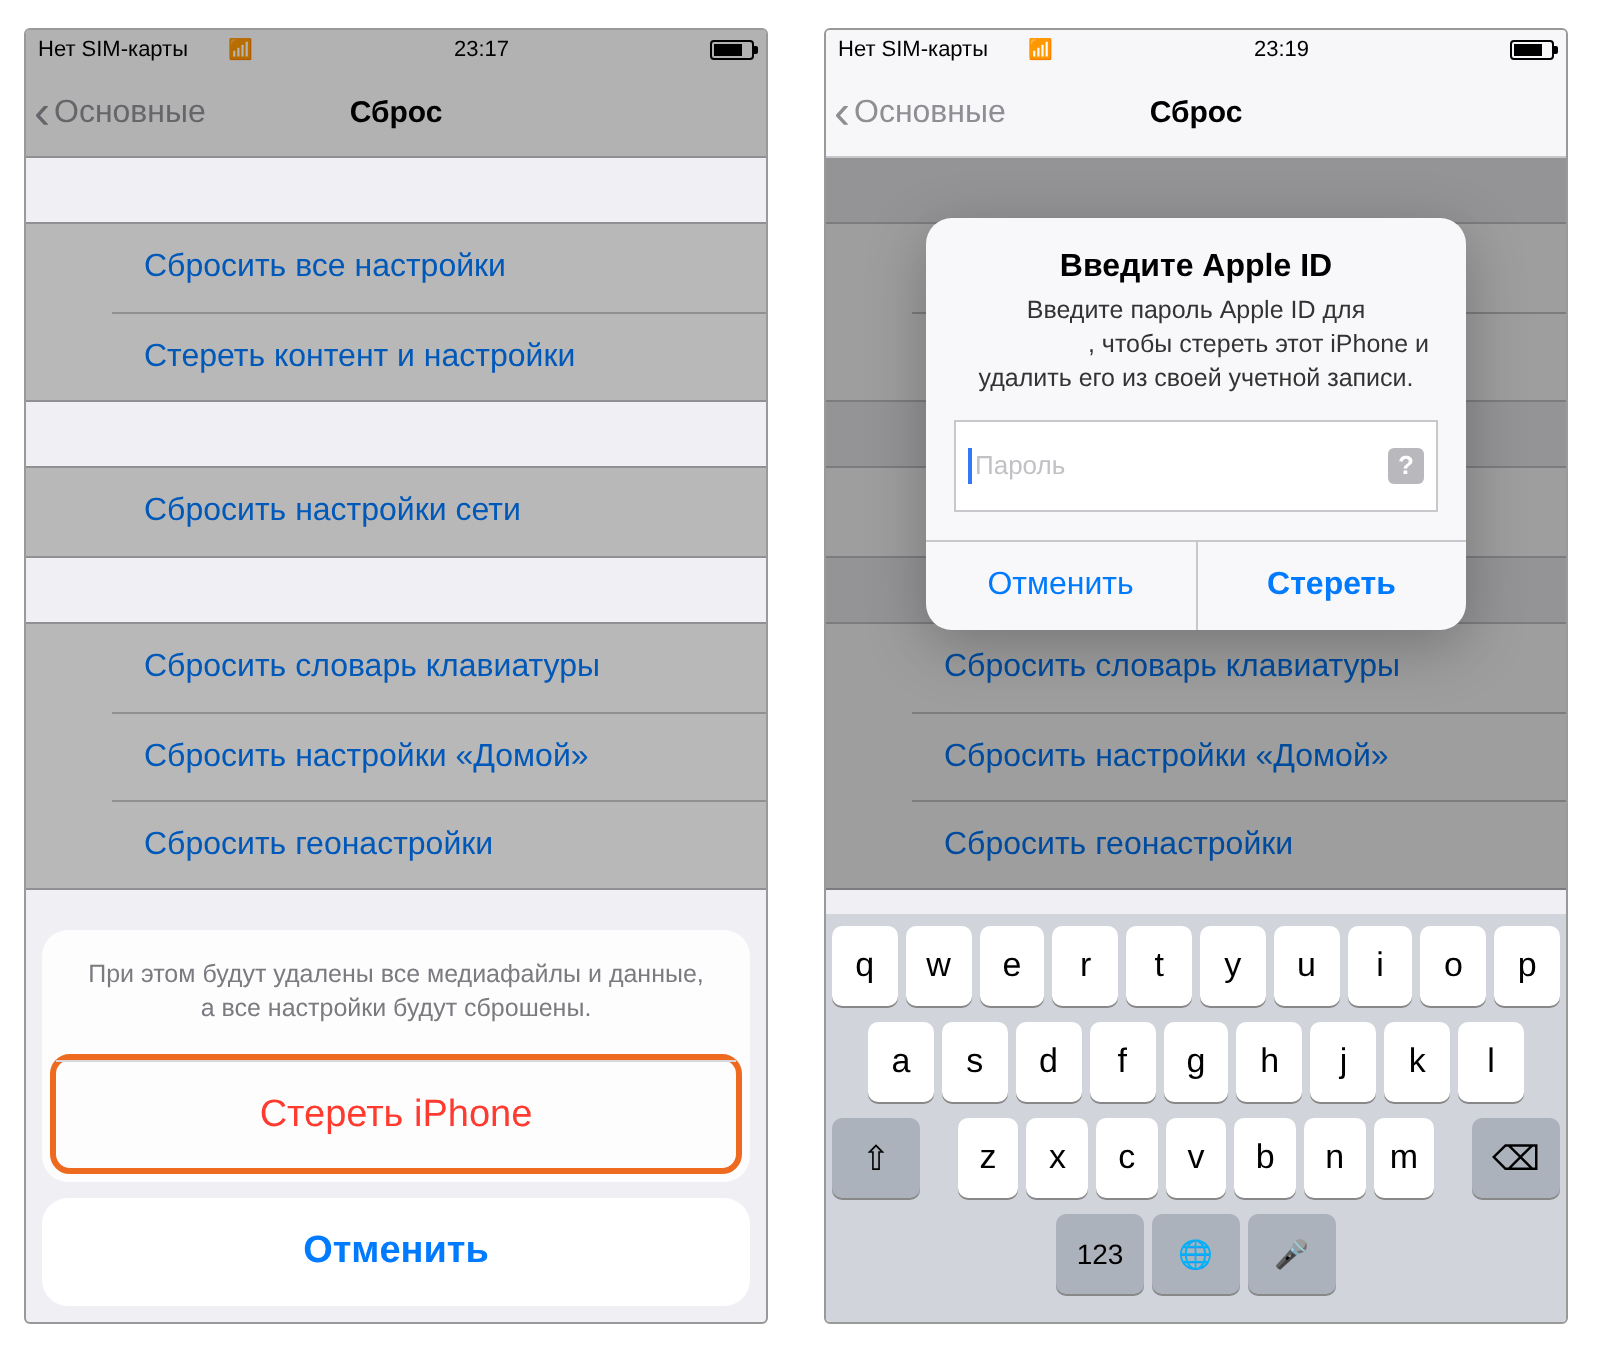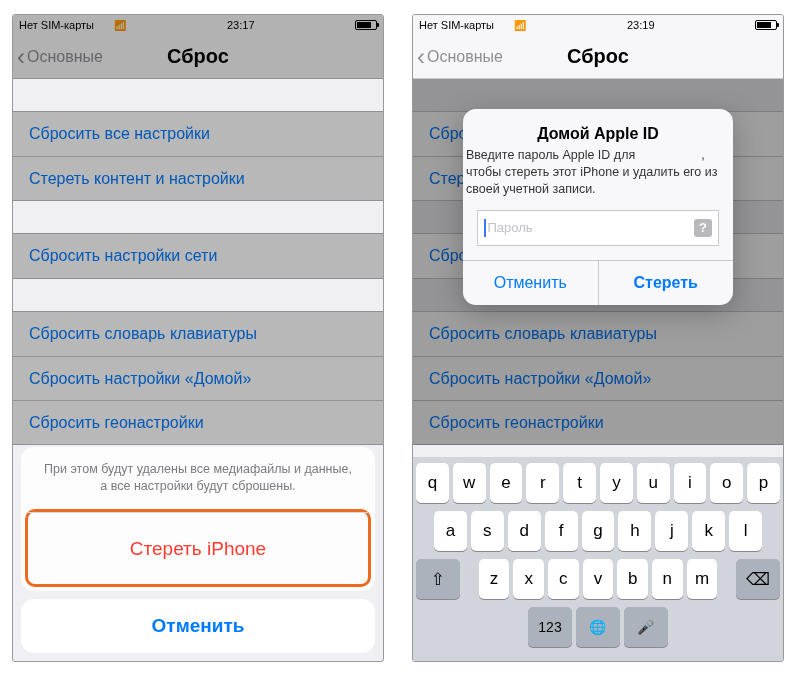--- a/index.html
+++ b/index.html
@@ -9,43 +9,43 @@
   .statusbar { height: 20px; background: #f7f7f9; display: flex; align-items: center; justify-content: space-between; padding: 0 6px; font-size: 11px; }
   .statusbar .left, .statusbar .right { display: flex; align-items: center; gap: 20px; justify-content: center; }
   .battery { width: 22px; height: 10px; border: 1px solid #000; border-radius: 2px; position: relative; }
   .battery::after { content: ""; position: absolute; right: -3px; top: 2px; width: 2px; height: 4px; background: #000; border-radius: 0 1px 1px 0; }
   .battery .fill { position: absolute; left: 1px; top: 1px; bottom: 1px; width: 70%; background: #000; }
   .wifi::before { content: "\1F4F6"; font-size: 10px; }
 
   .navbar { height: 44px; background: #f7f7f9; border-bottom: 1px solid #c8c8cc; display: flex; align-items: center; position: relative; }
   .navbar .back { display: flex; align-items: center; color: #8e8e93; font-size: 16px; padding-left: 4px; }
   .navbar .chev { font-size: 24px; line-height: 1; margin-right: 2px; }
-  .navbar .title { position: absolute; left: 0; right: 0; text-align: center; font-weight: 600; font-size: 20px; }
+  .navbar .title { position: absolute; left: 0; right: 0; text-align: center; font-weight: 600; font-size: 15px; }
 
   .list { }
-  .group { margin-top: 32px; border-top: 1px solid #c8c8cc; border-bottom: 1px solid #c8c8cc; background: #fff; }
+  .group { margin-top: 32px; border-top: 1px solid #c8c8cc; border-bottom: 1px solid #c8c8cc; background: #fff; padding-left: 43px; }
   .row { height: 44px; display: flex; align-items: center; padding: 0 16px; color: #007aff; font-size: 16px; background: #fff; }
   .row + .row { border-top: 1px solid #c8c8cc; }
 
   .dim { position: absolute; inset: 0; background: rgba(0,0,0,.38); }
 
   
   .sheet { position: absolute; left: 8px; right: 8px; bottom: 8px; }
   .sheet-box { background: #fdfdfe; border-radius: 13px; overflow: hidden; margin-bottom: 8px; }
   .sheet-msg { padding: 14px 18px 16px; text-align: center; font-size: 12.5px; color: #7a7a7f; line-height: 1.35; }
-  .sheet-btn { height: 72px; display: flex; align-items: center; justify-content: center; font-size: 19px; border-top: 1px solid #d8d8dc; }
+  .sheet-btn { height: 54px; display: flex; align-items: center; justify-content: center; font-size: 19px; border-top: 1px solid #d8d8dc; }
   .sheet-btn.destructive { color: #ff3b30; }
   .sheet-cancel { background: #fff; border-radius: 13px; height: 54px; display: flex; align-items: center; justify-content: center; font-size: 19px; color: #007aff; font-weight: 600; }
   .highlight { border: 3px solid #ed6a1f; border-radius: 10px; margin: -2px 4px 4px; }
 
   
   .alert { position: absolute; top: 94px; left: 50%; transform: translateX(-50%); width: 270px; background: #f8f8fa; border-radius: 13px; overflow: hidden; box-shadow: 0 8px 30px rgba(0,0,0,.25); }
   .alert-title { font-weight: 600; font-size: 16px; text-align: center; padding: 16px 18px 4px; }
-  .alert-msg { font-size: 12.5px; padding: 0 3px 12px; line-height: 1.35; color: #333; }
-  .alert-field { margin: 0 14px 14px; background: #fff; border: 1px solid #c8c8cc; height: 36px; display: flex; align-items: center; padding: 0 6px; font-size: 13px; position: relative; }
+  .alert-msg { font-size: 12.5px; text-align: center; padding: 0 18px 12px; line-height: 1.35; color: #333; }
+  .alert-field { margin: 0 14px 14px; background: #fff; border: 1px solid #c8c8cc; height: 46px; display: flex; align-items: center; padding: 0 6px; font-size: 13px; position: relative; }
   .alert-field .cursor { width: 1.5px; height: 18px; background: #3478f6; margin-right: 2px; }
   .alert-field .ph { color: #c1c1c6; flex: 1; }
   .alert-field .hint { width: 18px; height: 18px; background: #b8b8bd; color: #fff; font-size: 13px; font-weight: 700; display:flex; align-items:center; justify-content:center; border-radius:3px;}
   .alert-btns { display: flex; border-top: 1px solid #c8c8cc; }
   .alert-btn { flex: 1; height: 44px; display: flex; align-items: center; justify-content: center; color: #007aff; font-size: 16px; }
   .alert-btn + .alert-btn { border-left: 1px solid #c8c8cc; font-weight: 700; }
 
   
   .kbd { position: absolute; left:0; right:0; bottom:0; background: #d1d4da; padding: 6px 3px; }
   .krow { display: flex; justify-content: center; gap: 4px; margin-bottom: 8px; }
@@ -142,21 +142,21 @@
     <div class="group">
       <div class="row">Сбросить словарь клавиатуры</div>
       <div class="row">Сбросить настройки «Домой»</div>
       <div class="row">Сбросить геонастройки</div>
     </div>
   </div>
 
   <div class="dim" style="top:64px; bottom:216px;"></div>
 
   <div class="alert">
-    <div class="alert-title">Домой Apple ID</div>
+    <div class="alert-title">Введите Apple ID</div>
     <div class="alert-msg">Введите пароль Apple ID для &nbsp;&nbsp;&nbsp;&nbsp;&nbsp;&nbsp;&nbsp;&nbsp;&nbsp;&nbsp;&nbsp;&nbsp;&nbsp;&nbsp;&nbsp;&nbsp;&nbsp;&nbsp;, чтобы стереть этот iPhone и удалить его из своей учетной записи.</div>
     <div class="alert-field">
       <span class="cursor"></span>
       <span class="ph">Пароль</span>
       <span class="hint">?</span>
     </div>
     <div class="alert-btns">
       <div class="alert-btn">Отменить</div>
       <div class="alert-btn">Стереть</div>
     </div>

